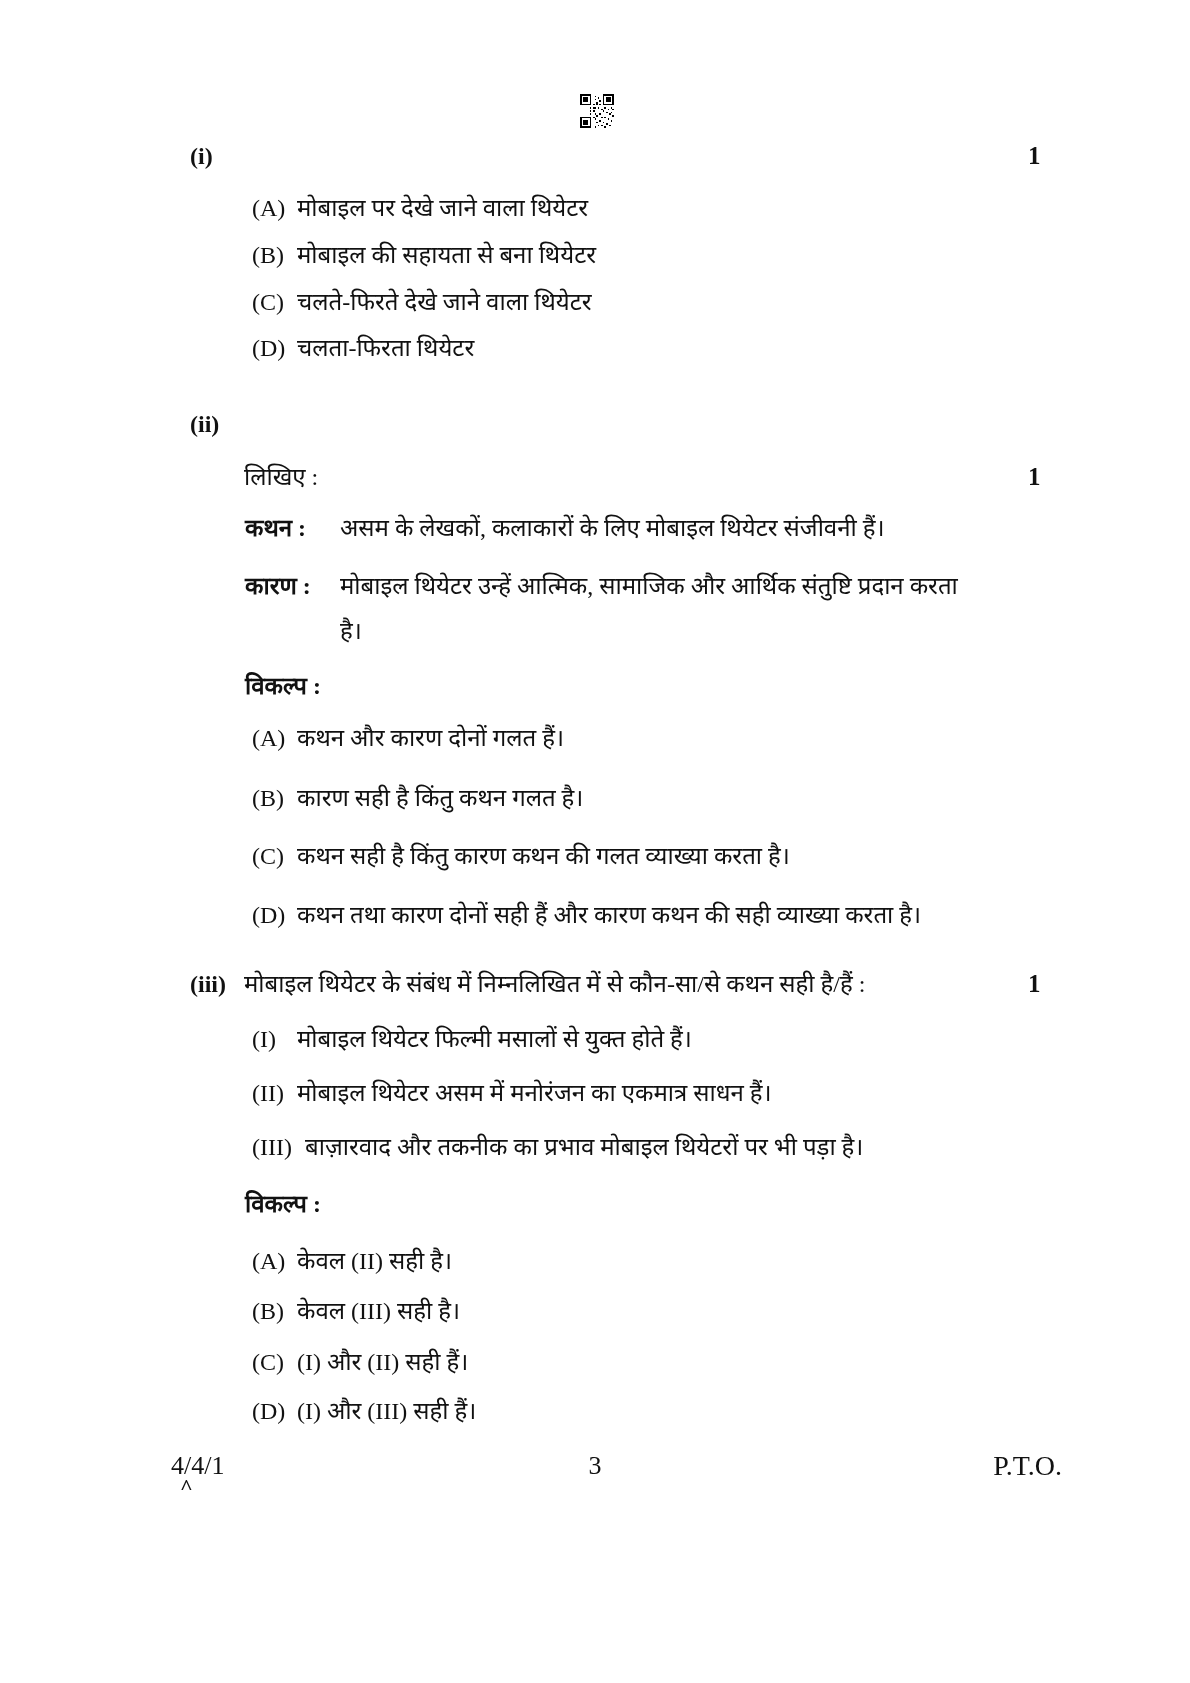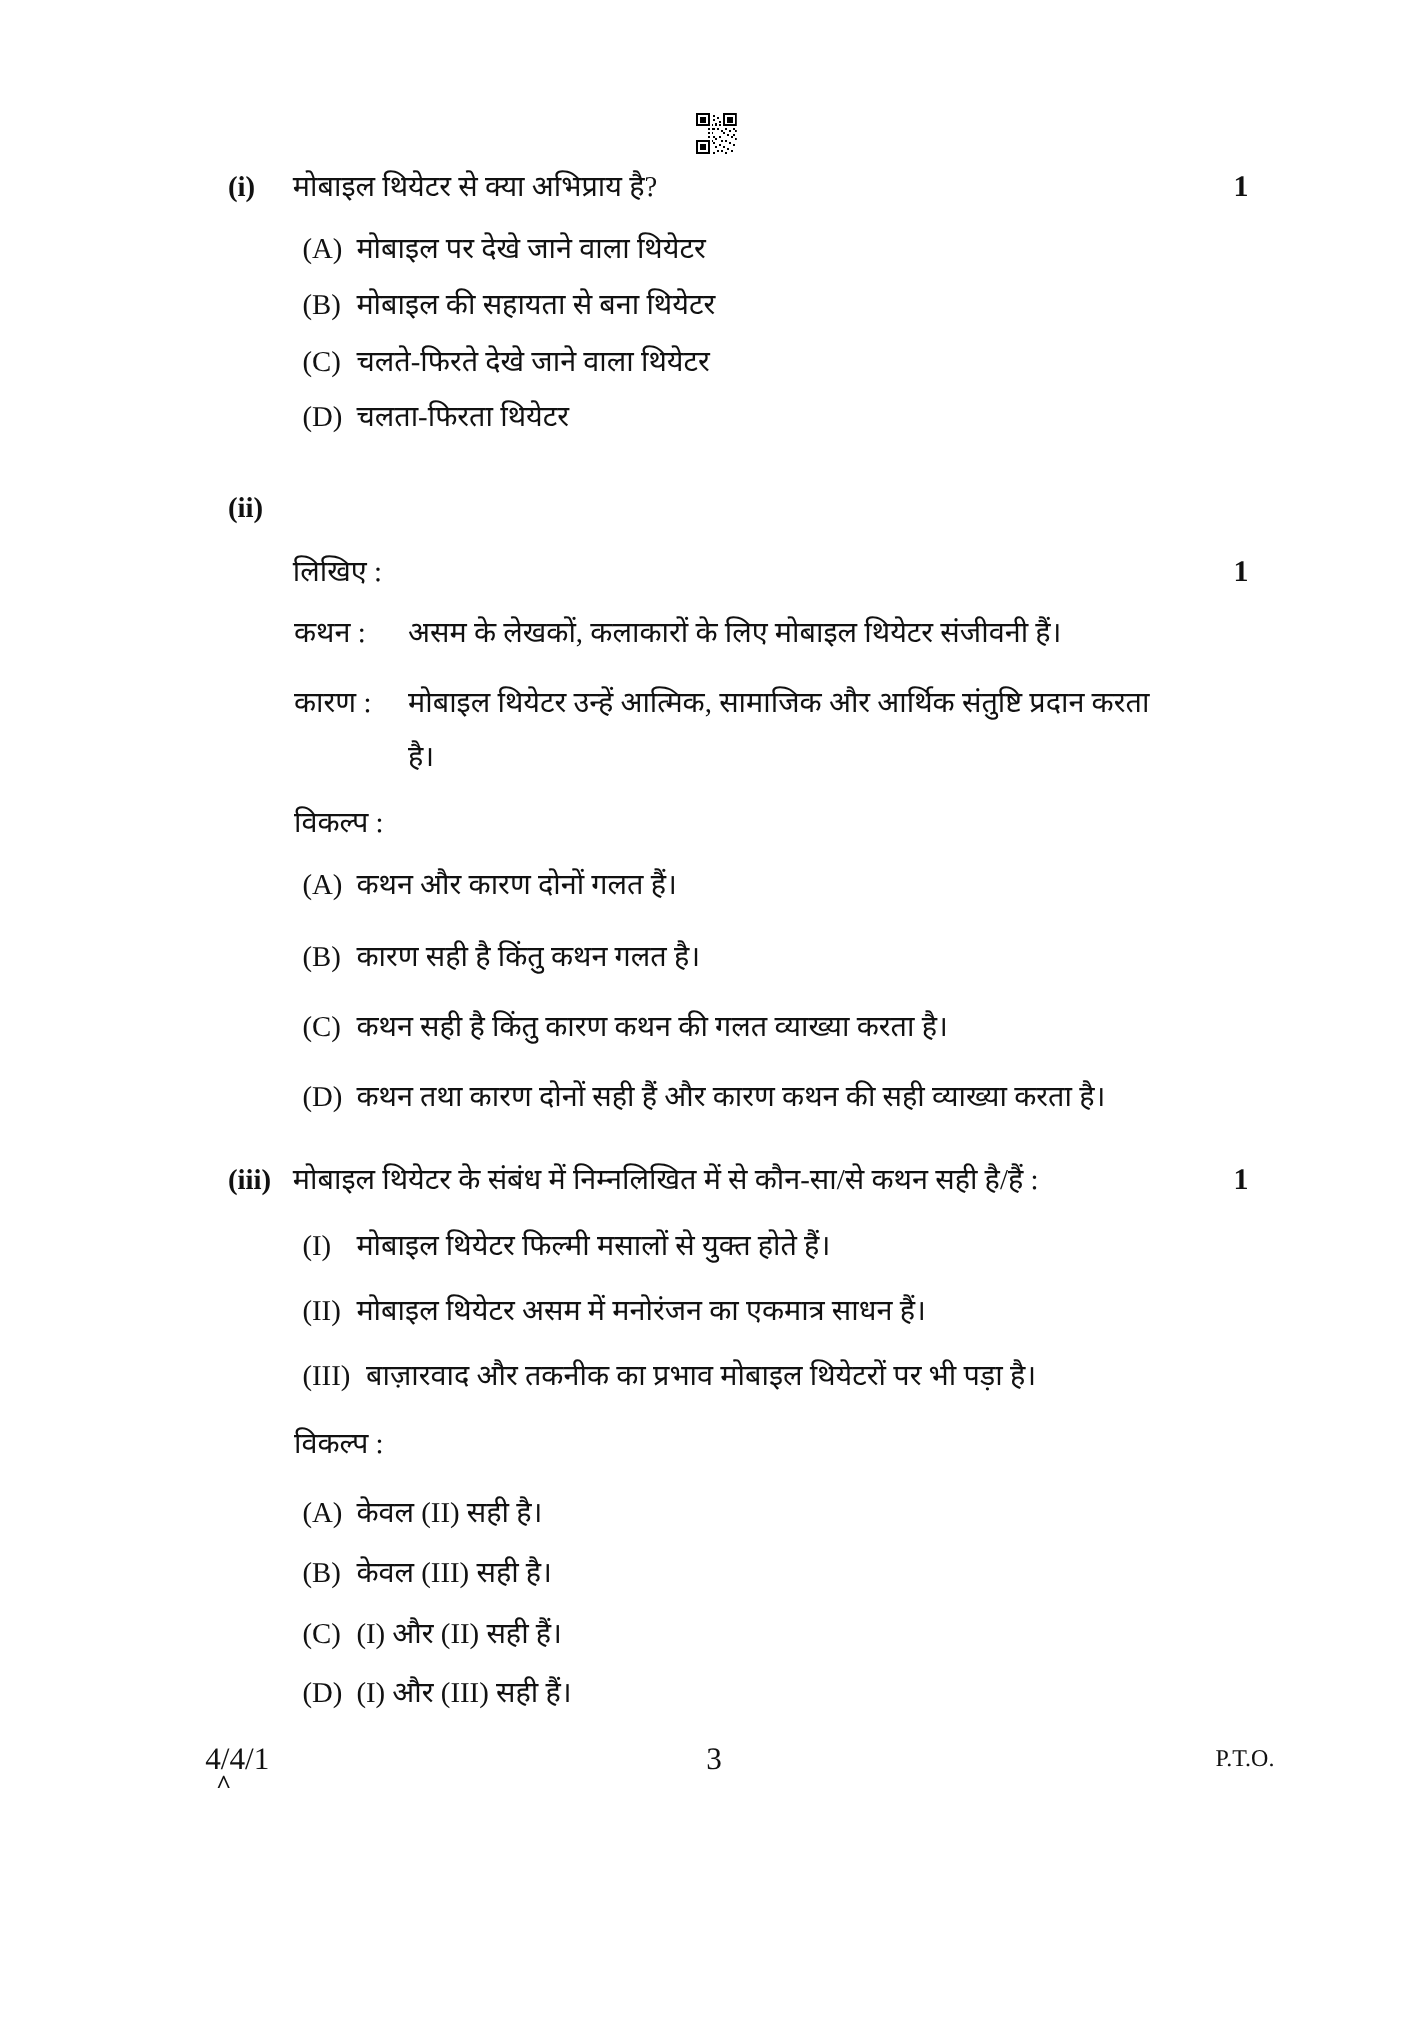--- a/index.html
+++ b/index.html
@@ -26,26 +26,26 @@
   }
   .at {
     position: absolute;
     white-space: nowrap;
     top: 0;
   }
   .x-qnum    { left: 190px; font-weight: 700; }
   .x-qtext   { left: 244px; }
   .x-optlabel{ left: 252px; }
   .x-opttext { left: 297px; text-align: center; }
-  .x-sublabel{ left: 245px; font-weight: 400; }
+  .x-sublabel{ left: 245px; font-weight: 700; }
   .x-subtext { left: 340px; }
   .x-mark    { left: 1028px; font-weight: 700; font-size: 25px; }
   .x-center  { left: 0; right: 0; text-align: center; }
   .x-footer-code { left: 143px; font-size: 26px; margin-left: 28px; }
-  .x-footer-pto  { right: 128px; font-size: 20px; margin-left: 48px; }
+  .x-footer-pto  { right: 128px; font-size: 28px; margin-left: 48px; }
   .x-footer-page { font-size: 26px; }
   .x-caret   { left: 180px; font-size: 22px; font-weight: 700; line-height: 20px; }
   b { font-weight: 700; }
   .qr {
     position: absolute;
     left: 580px;
     top: 93px;
     width: 34px;
     height: 36px;
   }
@@ -104,21 +104,20 @@
         <rect x="19" y="11" width="1" height="1"></rect>
       <rect x="20" y="9" width="1" height="1"></rect>
         <rect x="20" y="13" width="1" height="1"></rect>
         <rect x="15" y="20" width="1" height="1"></rect>
       <rect x="9" y="20" width="1" height="1"></rect>
     </g>
   </svg>
 
   <div class="line" style="top:138px">
     <span class="at x-qnum">(i)</span>
-    <span class="at x-qtext">मोबाइल थियेटर से क्या अभिप्राय है?</span>
     <span class="at x-mark">1</span>
   </div>
   <div class="line" style="top:190px">
     <span class="at x-optlabel">(A)</span>
     <span class="at x-opttext">मोबाइल पर देखे जाने वाला थियेटर</span>
   </div>
   <div class="line" style="top:237px">
     <span class="at x-optlabel">(B)</span>
     <span class="at x-opttext">मोबाइल की सहायता से बना थियेटर</span>
   </div>

